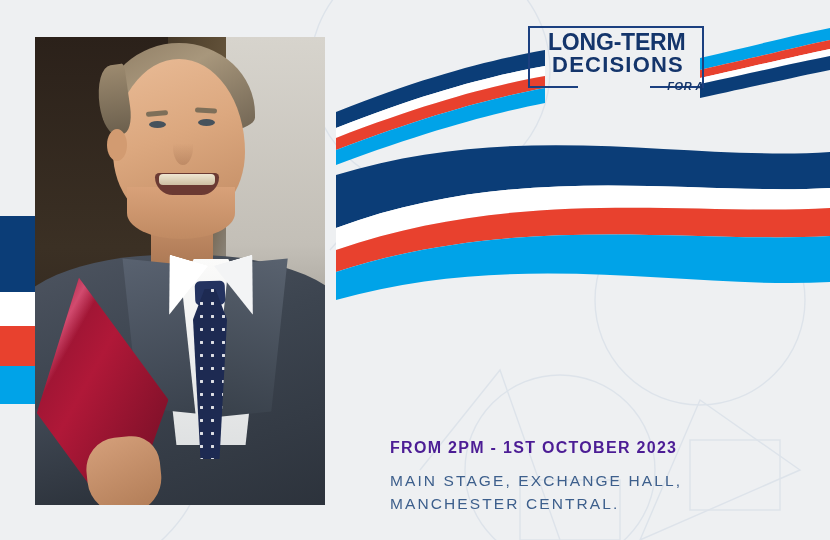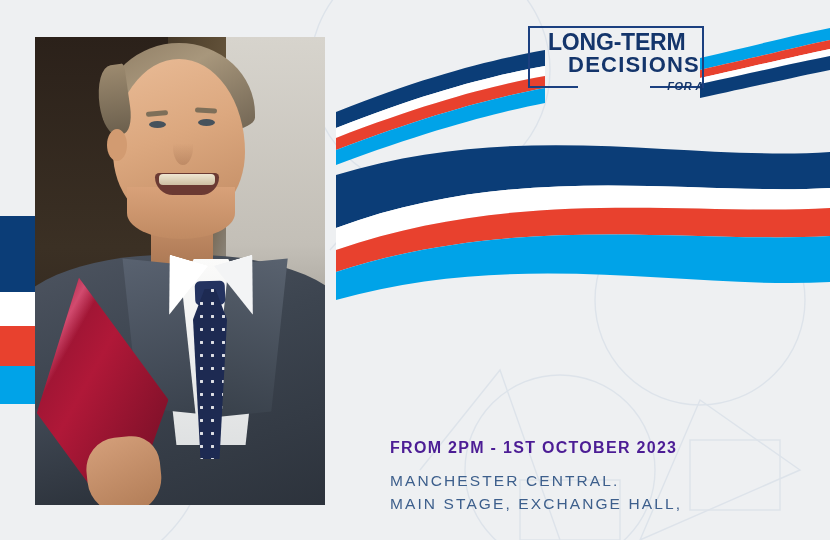--- a/index.html
+++ b/index.html
@@ -112,21 +112,21 @@
     transform:rotate(5deg);}
 
   
   .logo{position:absolute;left:528px;top:26px;width:176px;height:86px;z-index:6;color:#14356b;}
   .logo-box{position:absolute;left:0;top:0;width:176px;height:62px;
     border:2px solid #1b4080;box-sizing:border-box;}
   .logo-box-gapmask{position:absolute;left:50px;top:58px;width:72px;height:7px;background:#eef0f2;}
   .logo-l1{position:absolute;left:0;top:5px;width:144px;text-align:left;
     font-size:23px;font-weight:bold;letter-spacing:-.2px;color:#14356b;line-height:1;margin-left:20px;}
   .logo-l2{position:absolute;left:0;top:28px;width:180px;text-align:center;
-    font-size:22px;font-weight:bold;letter-spacing:1.2px;color:#14356b;line-height:1;padding-left:16px;}
+    font-size:22px;font-weight:bold;letter-spacing:1.2px;color:#14356b;line-height:1;}
   .logo-fora{position:absolute;left:0;top:55px;width:176px;text-align:right;
     font-size:11px;font-weight:bold;font-style:italic;letter-spacing:.6px;color:#14356b;line-height:1;}
   .logo-l3{position:absolute;left:0;top:72px;width:176px;text-align:center;
     font-size:17.5px;font-weight:bold;letter-spacing:.2px;color:#1b4080;line-height:1;}
 
   
   .panel{position:absolute;left:374px;top:285px;width:456px;height:144px;
     background:#0d3c70;z-index:6;overflow:hidden;}
   .panel .t1,.panel .t2{position:absolute;left:16px;color:#ffffff;
     font-size:35px;font-weight:bold;letter-spacing:-.3px;line-height:1;white-space:nowrap;}
@@ -234,17 +234,17 @@
     <div class="logo-box"></div>
     <div class="logo-box-gapmask"></div>
     <div class="logo-l1">LONG-TERM</div>
     <div class="logo-l2">DECISIONS</div>
     <div class="logo-fora">FOR A</div>
   </div>
 
 
   <div class="details">
     <div class="d-when">FROM 2PM - 1ST OCTOBER 2023</div>
+    <div class="d-where">MAIN STAGE, EXCHANGE HALL,</div>
     <div class="d-where">MANCHESTER CENTRAL.</div>
-    <div class="d-where">MAIN STAGE, EXCHANGE HALL,</div>
   </div>
 
 </div>
 
 </body></html>

